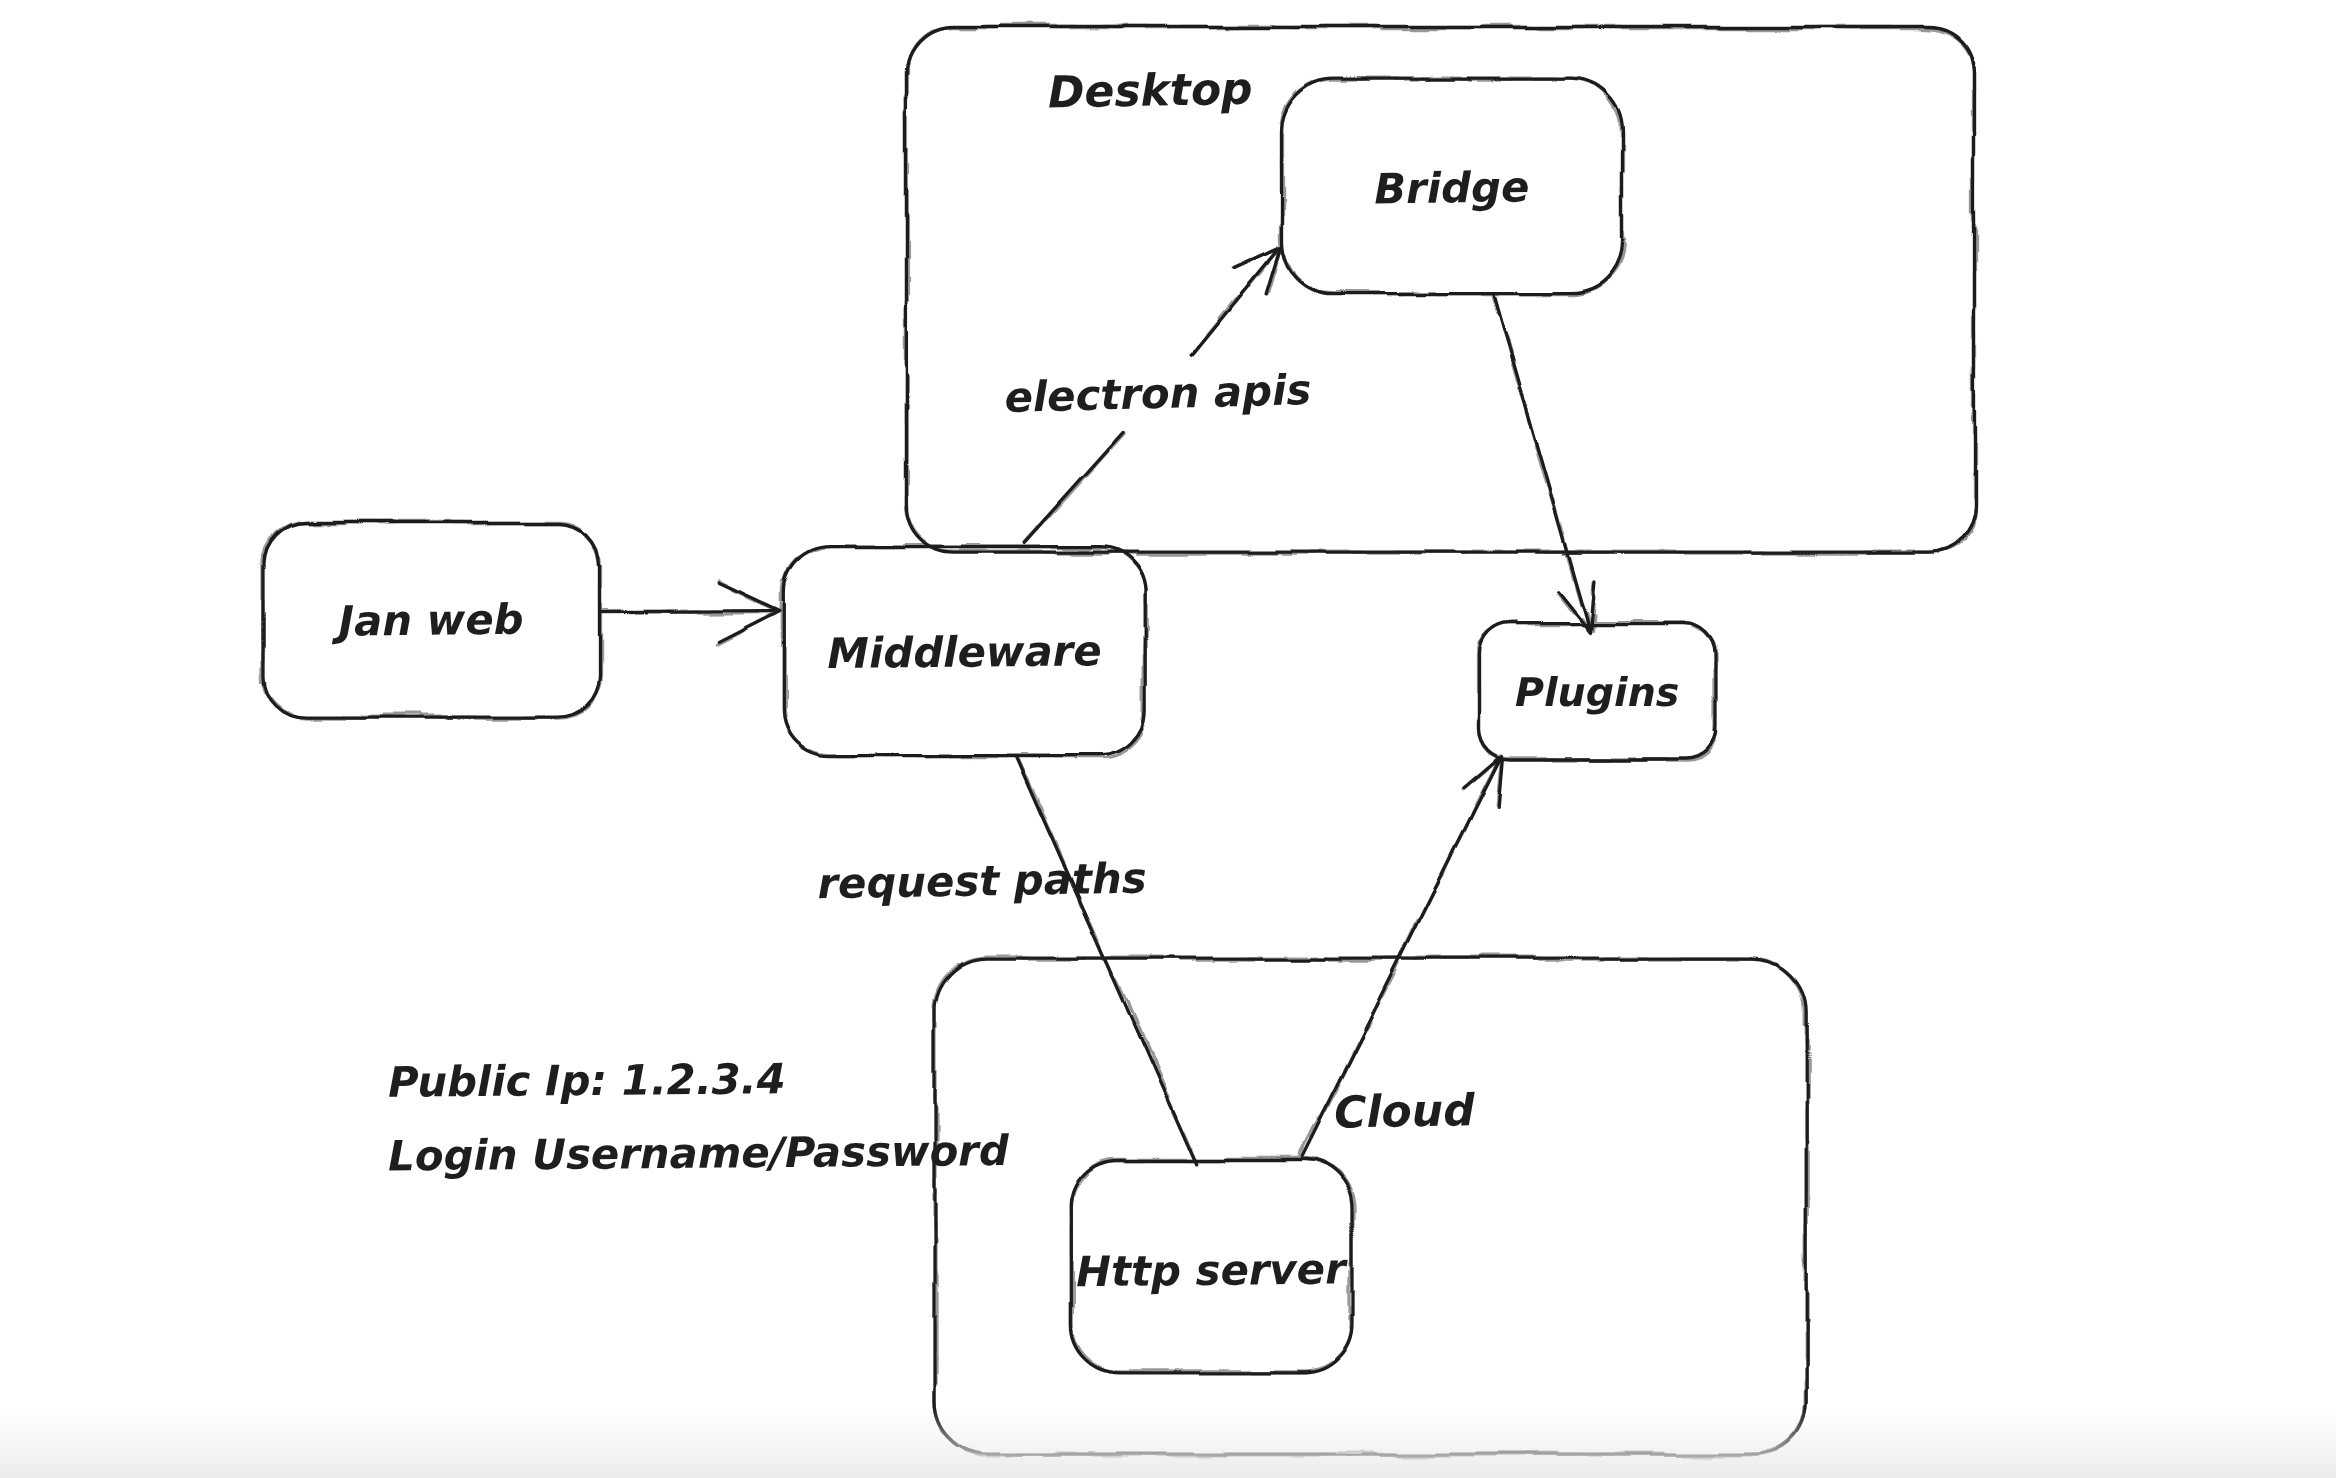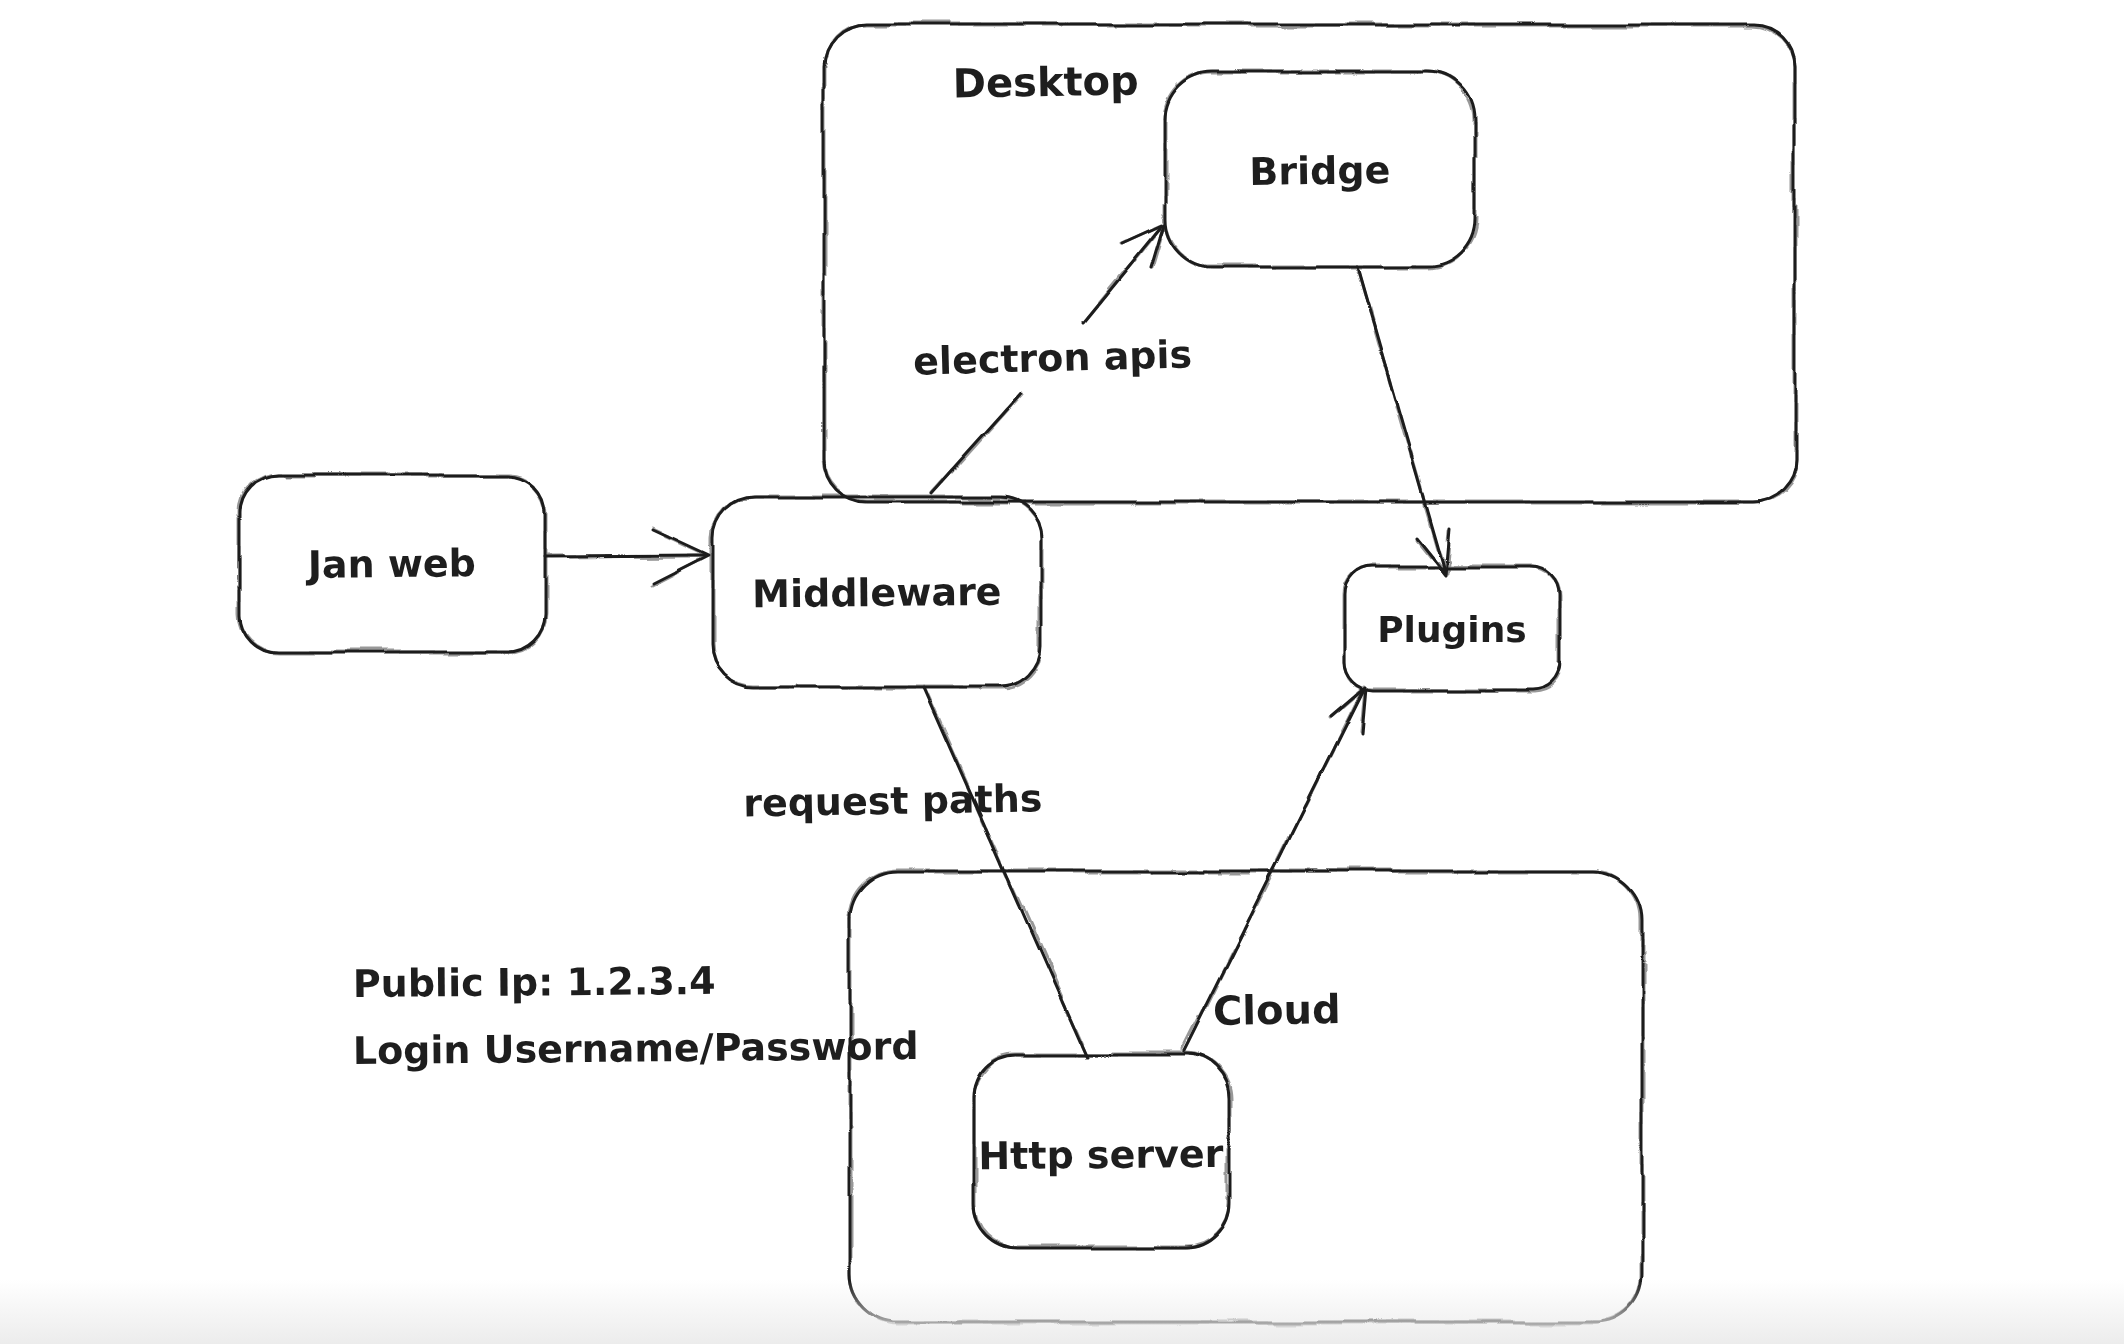--- a/index.html
+++ b/index.html
@@ -7,20 +7,21 @@
     padding: 0;
     background: #ffffff;
   }
   #stage {
     position: relative;
     width: 2124px;
     height: 1344px;
     background: #ffffff;
     overflow: hidden;
     font-family: "DejaVu Sans", sans-serif;
+    font-style: italic;
   }
   #diagram-svg {
     position: absolute;
     inset: 0;
     width: 100%;
     height: 100%;
   }
   .sketch-strokes {
     fill: none;
     stroke: #1e1e1e;

